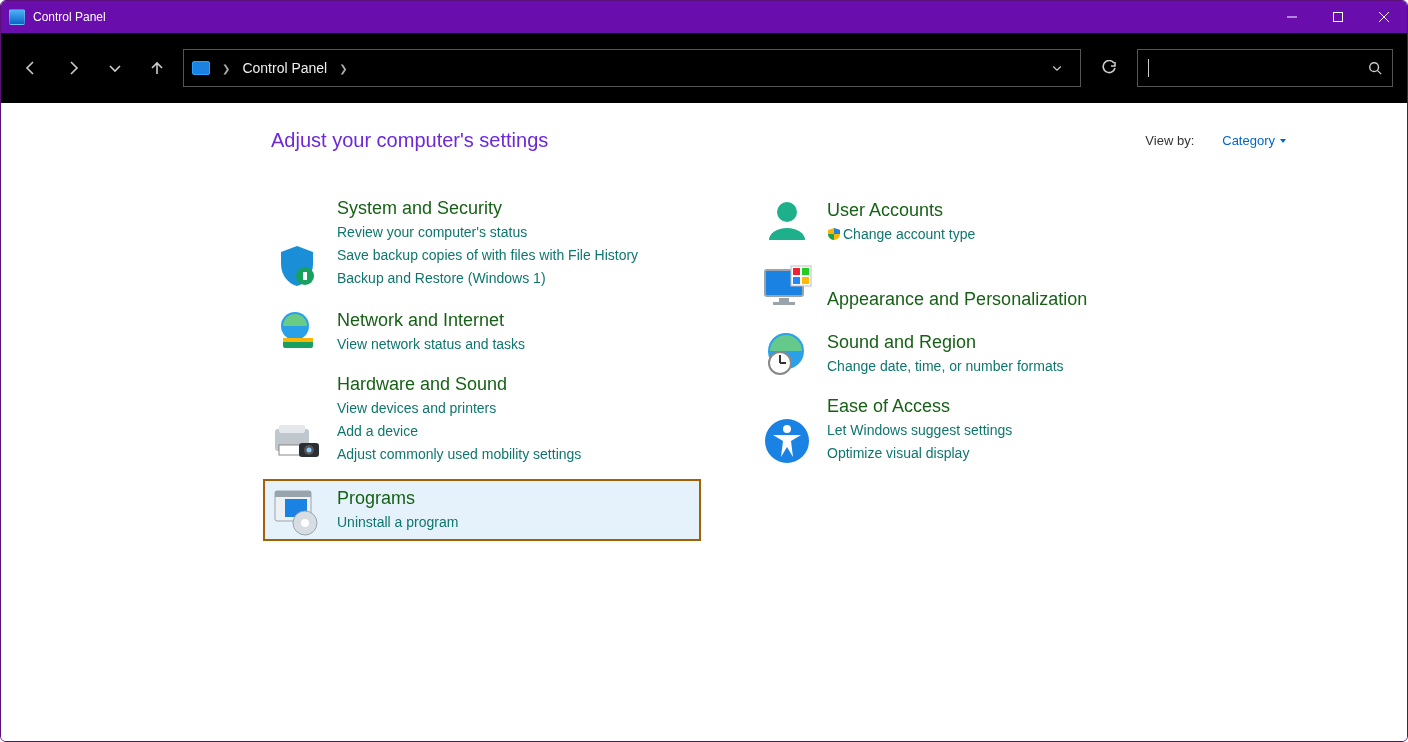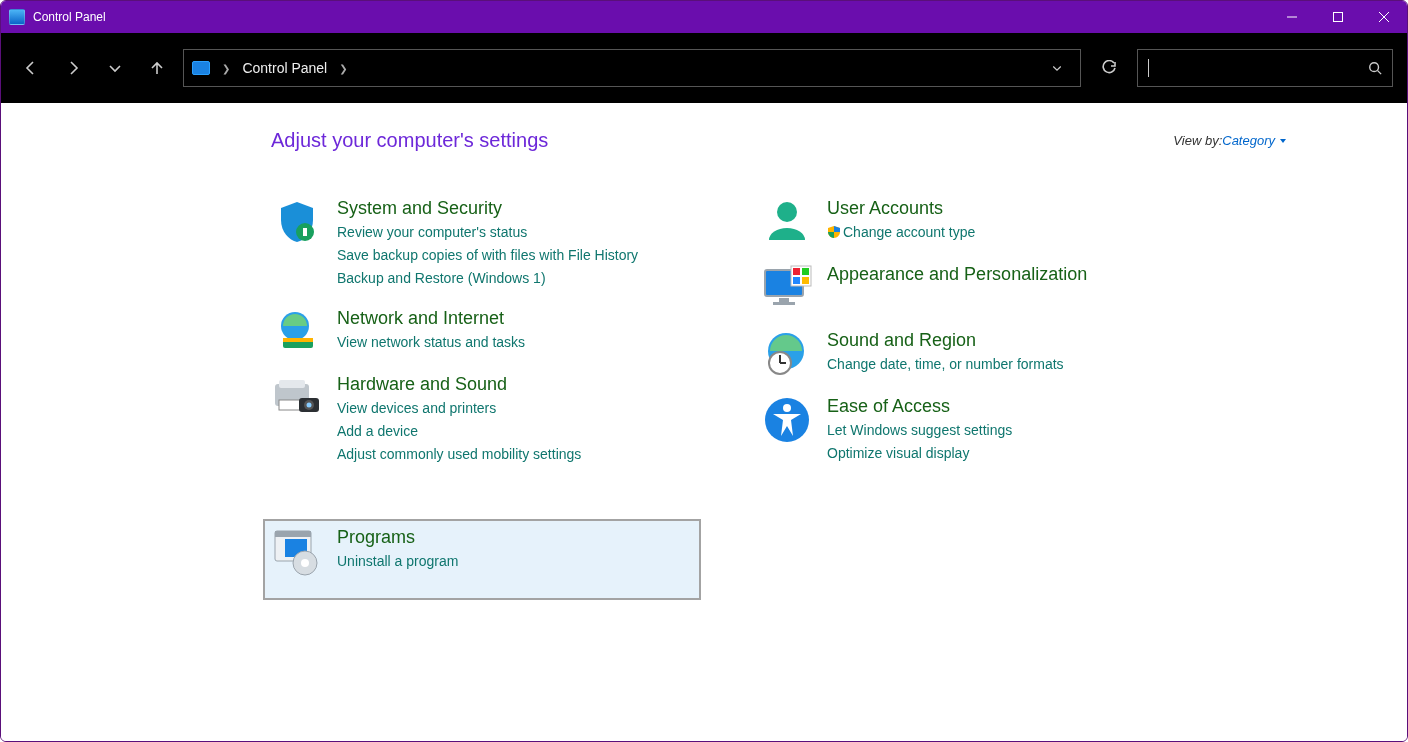--- a/index.html
+++ b/index.html
@@ -104,34 +104,34 @@
   .head-row h1 {
     font-size: 20px;
     font-weight: 400;
     color: #6d28d9;
   }
   .head-row .spacer{flex:1;}
   .viewby {
     font-size: 13px;
     color:#333;
     margin-right: 80px;
-    display:flex;align-items:center;gap:0;font-style:italic;
+    display:flex;align-items:center;gap:28px;
   }
   .viewby .val { color:#0066cc; display:flex;align-items:center;gap:4px;}
   .cols {
     display:flex;
     gap: 60px;
     margin-top: 40px;
   }
   .col { width: 430px; }
   .cat {
     display:flex;
     gap: 14px;
     padding: 6px 0 12px 0;
-    align-items:flex-start;
+    align-items:flex-end;
   }
   .cat .ic {
     width: 52px; height: 48px;
     flex-shrink:0;
     display:flex;align-items:center;justify-content:center;
   }
   .cat h2 {
     font-size: 18px;
     font-weight: 400;
     color: #176117;
@@ -141,25 +141,24 @@
     display:block;
     color:#0f766e;
     font-size:14px;
     line-height:1.65;
     text-decoration:none;
   }
   .cat .lnk .shield {
     display:inline-block;width:14px;height:14px;vertical-align:-2px;margin-right:2px;
   }
   .highlight {
-    border: 2px solid #a3a3a3;
+    border: 2px solid #a16207;
     background: #e6f2fb;
-    padding: 6px 6px 23px 6px;
+    padding: 6px 6px 4px 6px;
     margin-left:-8px;
-    margin-top:40px;
   }
 </style>
 </head>
 <body>
 
 <div class="titlebar">
   <div class="app-icon"></div>
   <div class="title">Control Panel</div>
   <div class="spacer"></div>
   <div class="win-btn">

